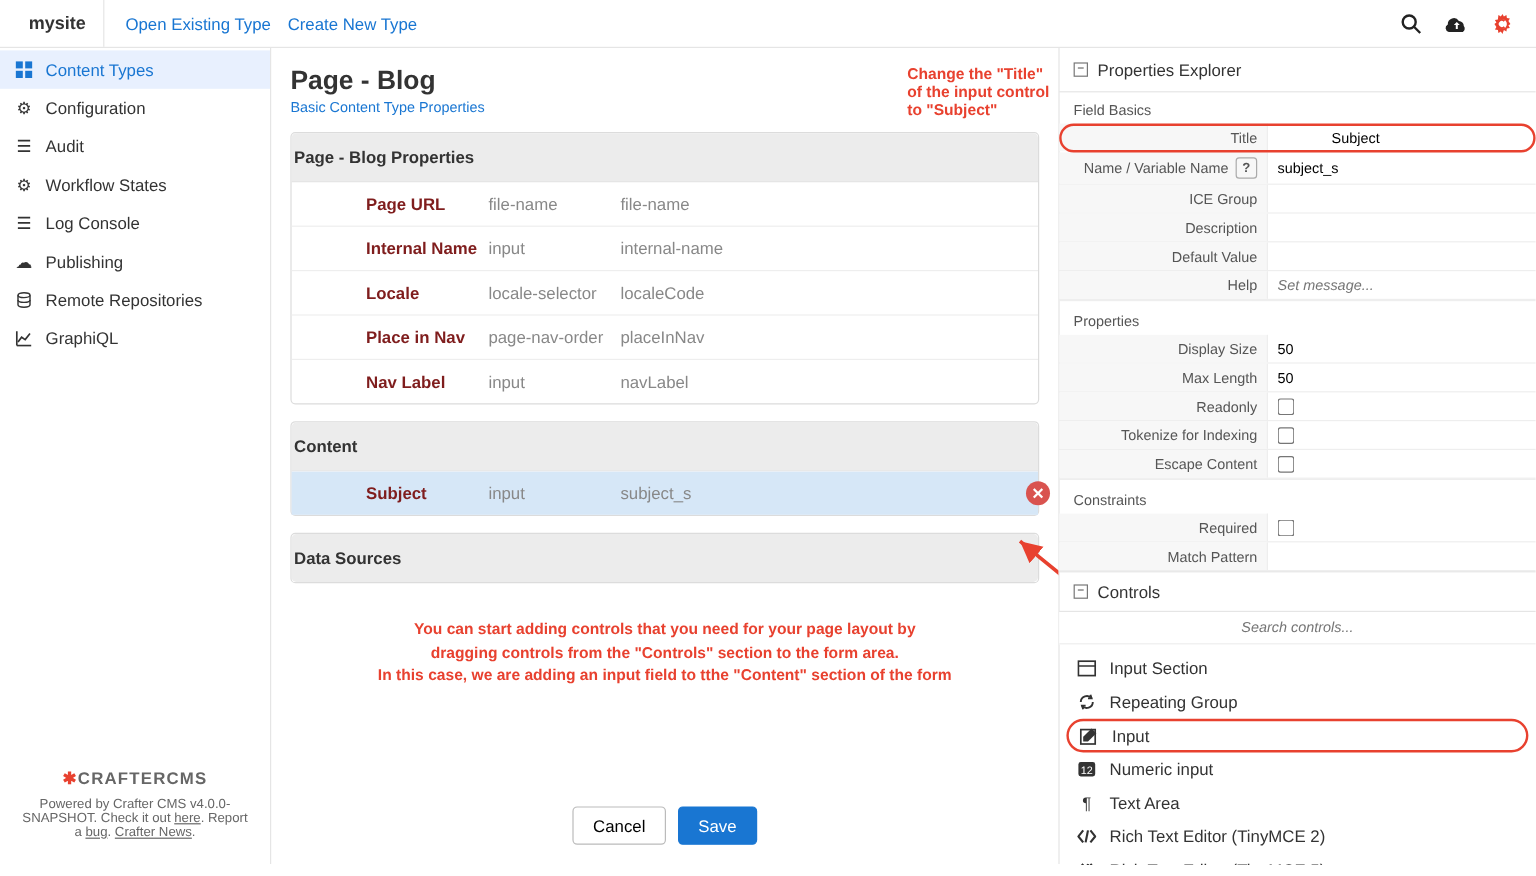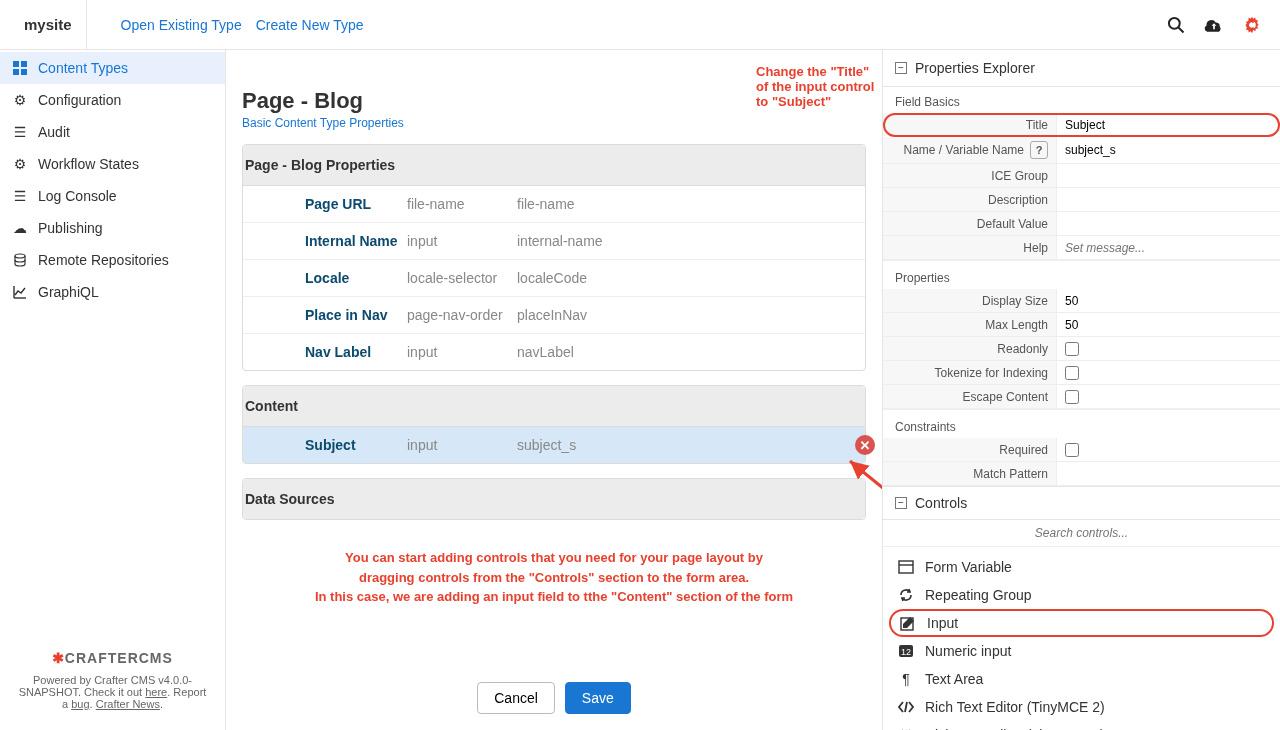--- a/index.html
+++ b/index.html
@@ -1,60 +1,60 @@
 <!DOCTYPE html>
 <html><head>
 <meta charset="utf-8">
 <style>
 * { box-sizing: border-box; margin: 0; padding: 0; }
 body { font-family: -apple-system, "Helvetica Neue", Arial, sans-serif; font-size: 13px; color: #333; background: #fff; height: 730px; width: 1280px; overflow: hidden; }
-.topbar { height: 50px; border-bottom: 1px solid #e5e5e5; display: flex; align-items: center; padding: 0 10px; gap: 16px; }
+.topbar { height: 40px; border-bottom: 1px solid #e5e5e5; display: flex; align-items: center; padding: 0 10px; }
 .site-name { font-weight: 600; font-size: 15px; padding: 0 14px; border-right: 1px solid #e5e5e5; height: 100%; display: flex; align-items: center; }
 .top-links { display: flex; gap: 6px; padding-left: 14px; }
 .top-links a { color: #1976d2; text-decoration: none; font-size: 14px; padding: 4px 4px; }
 .top-icons { margin-left: auto; display: flex; gap: 18px; align-items: center; padding-right: 8px; }
 .top-icons .ico { width: 20px; height: 20px; display: inline-flex; align-items: center; justify-content: center; }
 .layout { display: flex; height: calc(730px - 50px); }
 .sidebar { width: 226px; border-right: 1px solid #e5e5e5; display: flex; flex-direction: column; }
 .nav { list-style: none; padding-top: 2px; }
 .nav li { display: flex; align-items: center; gap: 10px; padding: 8px 12px; font-size: 14px; cursor: pointer; }
 .nav li.active { background: #e8f0fe; color: #1976d2; }
 .nav li .ico { width: 16px; display: inline-flex; justify-content: center; }
 .footer { margin-top: auto; padding: 12px 16px 20px; text-align: center; font-size: 11px; color: #666; }
 .footer .logo { font-size: 14px; font-weight: 700; margin-bottom: 8px; letter-spacing: 1px; }
 .footer .gear { color: #e8412f; }
 .footer a { color: #666; text-decoration: underline; }
 .main { flex: 1; padding: 14px 16px 10px 16px; display: flex; flex-direction: column; overflow: hidden; position: relative; }
-.page-title { font-size: 22px; font-weight: 700; margin-top: 24px; }
+.page-title { font-size: 22px; font-weight: 700; }
 .page-sub { color: #1976d2; font-size: 12px; margin-top: 2px; cursor: pointer; }
 .panel { border: 1px solid #dcdcdc; border-radius: 4px; margin-top: 14px; }
 .panel-hd { background: #ececec; font-weight: 600; padding: 12px 2px; border-radius: 4px 4px 0 0; font-size: 14px; border-bottom: 1px solid #dcdcdc; }
 .panel.data-sources .panel-hd { border-bottom: none; border-radius: 4px; }
 .field-row { display: flex; padding: 10px 14px; border-bottom: 1px solid #eee; font-size: 14px; }
 .field-row:last-child { border-bottom: none; }
-.field-row .c1 { width: 150px; font-weight: 600; color: #0c4a6e; padding-left: 48px; }
+.field-row .c1 { width: 150px; font-weight: 600; color: #7f1d1d; padding-left: 48px; }
 .field-row .c2 { width: 110px; color: #888; }
 .field-row .c3 { flex: 1; color: #888; }
 .field-row.selected { background: #d6e7f7; position: relative; }
 .delete-badge { position: absolute; right: -10px; top: 50%; transform: translateY(-50%); width: 20px; height: 20px; background: #d9534f; border-radius: 50%; display: flex; align-items: center; justify-content: center; color: #fff; font-weight: bold; font-size: 13px; }
 .annot { color: #e8412f; font-weight: 600; font-size: 13px; position: absolute; }
 .annot.a1 { top: 14px; left: 530px; }
 .annot-para { color: #e8412f; font-weight: 600; font-size: 13px; text-align: center; margin-top: 28px; line-height: 1.5; }
 .btnrow { margin-top: auto; display: flex; gap: 10px; justify-content: center; padding: 14px 0 6px; }
 .btn { padding: 7px 16px; border-radius: 4px; font-size: 14px; cursor: pointer; border: 1px solid #bbb; background: #fff; }
 .btn.primary { background: #1976d2; color: #ffffff; border-color: #1976d2; }
 .right { width: 398px; border-left: 1px solid #e5e5e5; overflow-y: auto; font-size: 12px; }
 .r-head { padding: 10px 12px; border-bottom: 1px solid #e5e5e5; font-size: 14px; display: flex; align-items: center; gap: 8px; }
 .r-group { padding: 8px 12px 4px; color: #555; font-size: 12px; }
 .prop-row { display: flex; border-bottom: 1px solid #eee; min-height: 24px; align-items: stretch; }
 .prop-row .pl { width: 174px; min-width: 174px; text-align: right; padding: 4px 8px; color: #555; background: #f7f7f7; border-right: 1px solid #eee; display: flex; align-items: center; justify-content: flex-end; gap: 6px; font-size: 12px; }
 .prop-row .pv { flex: 1; padding: 3px 8px; display: flex; align-items: center; }
 .prop-row .pv input[type=text] { width: 100%; border: none; outline: none; font-size: 12px; background: transparent; }
 .prop-row .pv input[type=checkbox] { width: 14px; height: 14px; }
-.prop-row.highlight { outline: 2px solid #e8412f; outline-offset: -2px; border-radius: 12px; }
+.prop-row.highlight { outline: 2px solid #e8412f; outline-offset: -2px; border-radius: 12px; gap: 45px; }
 .help-ic { display: inline-flex; width: 18px; height: 18px; border: 1px solid #aaa; border-radius: 3px; align-items: center; justify-content: center; font-size: 11px; font-weight: bold; color: #555; }
 .r-sect { padding: 8px 12px; border-top: 1px solid #e5e5e5; border-bottom: 1px solid #e5e5e5; font-size: 14px; display: flex; align-items: center; gap: 8px; }
 .search-controls { width: 100%; border: none; border-bottom: 1px solid #eee; padding: 6px 12px; font-size: 12px; font-style: italic; color: #888; outline: none; text-align: center; }
 .ctrl-list { list-style: none; padding: 6px 6px; }
 .ctrl-list li { display: flex; align-items: center; gap: 10px; padding: 5px 8px; font-size: 14px; cursor: grab; border-radius: 4px; }
 .ctrl-list li.hl { border: 2px solid #e8412f; border-radius: 16px; padding: 3px 8px; }
 .ctrl-ico { width: 18px; height: 18px; display: inline-flex; align-items: center; justify-content: center; }
 svg { display: block; }
 .sqtoggle { width: 12px; height: 12px; border: 1px solid #777; display: inline-flex; align-items: center; justify-content: center; font-size: 10px; line-height: 1; }
 .arrow { position: absolute; pointer-events: none; }
@@ -320,21 +320,21 @@
       </div>
     <input class="search-controls" placeholder="Search controls..." style="">
     <ul class="ctrl-list">
       <li>
           <span class="ctrl-ico">
             <svg width="16" height="16" viewBox="0 0 16 16" fill="none" stroke="#333" stroke-width="1.4">
               <rect x="1" y="2" width="14" height="12"></rect>
               <line x1="1" y1="6" x2="15" y2="6"></line>
             </svg>
           </span>
-          <span>Form Variable</span>
+          <span>Input Section</span>
         </li>
       <li>
           <span class="ctrl-ico">
             <svg width="16" height="16" viewBox="0 0 16 16" fill="none" stroke="#333" stroke-width="1.6">
               <path d="M3 8a5 5 0 0 1 9-3M13 8a5 5 0 0 1-9 3"></path>
               <polyline points="11,2 12,5 9,5"></polyline>
               <polyline points="5,14 4,11 7,11"></polyline>
             </svg>
           </span>
           <span>Repeating Group</span>

